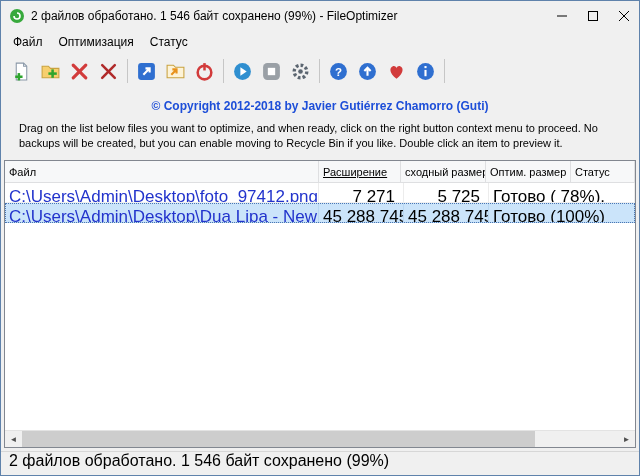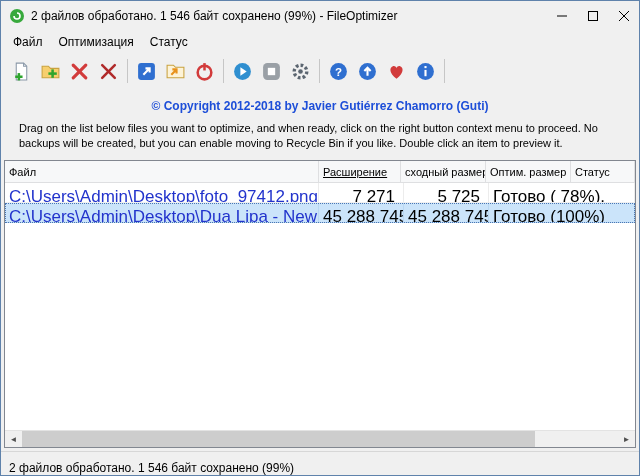--- a/index.html
+++ b/index.html
@@ -46,21 +46,21 @@
   .lv-row.selected .lv-c { border-right-color: #b9d7f2; border-bottom-color: #b9d7f2; }
   a.file-link { color: #2233cc; text-decoration: underline; }
 
   
   .hscroll { height: 17px; flex: 0 0 auto; background: #f0f0f0; display: flex; align-items: stretch; border-top: 1px solid #e3e3e3; }
   .hs-btn { width: 17px; display: flex; align-items: center; justify-content: center; font-size: 8px; color: #505050; background: #f0f0f0; border: none; }
   .hs-track { flex: 1; position: relative; }
   .hs-thumb { position: absolute; left: 0; top: 0; bottom: 0; width: 86%; background: #cdcdcd; }
 
   
-  .statusbar { height: 24px; flex: 0 0 auto; border-top: 1px solid #d7d7d7; display: flex; align-items: flex-end; padding-left: 8px; font-size: 12px; background: #f0f0f0; color: #000; }
+  .statusbar { height: 24px; flex: 0 0 auto; border-top: 1px solid #d7d7d7; display: flex; align-items: flex-start; padding-left: 8px; font-size: 16px; background: #f0f0f0; color: #000; }
 </style>
 </head>
 <body>
 
 <div class="window">
 
   <div class="titlebar">
     <span class="app-icon">
       <svg viewBox="0 0 16 16">
           <circle cx="8" cy="8" r="7" fill="#37a93c"></circle>

